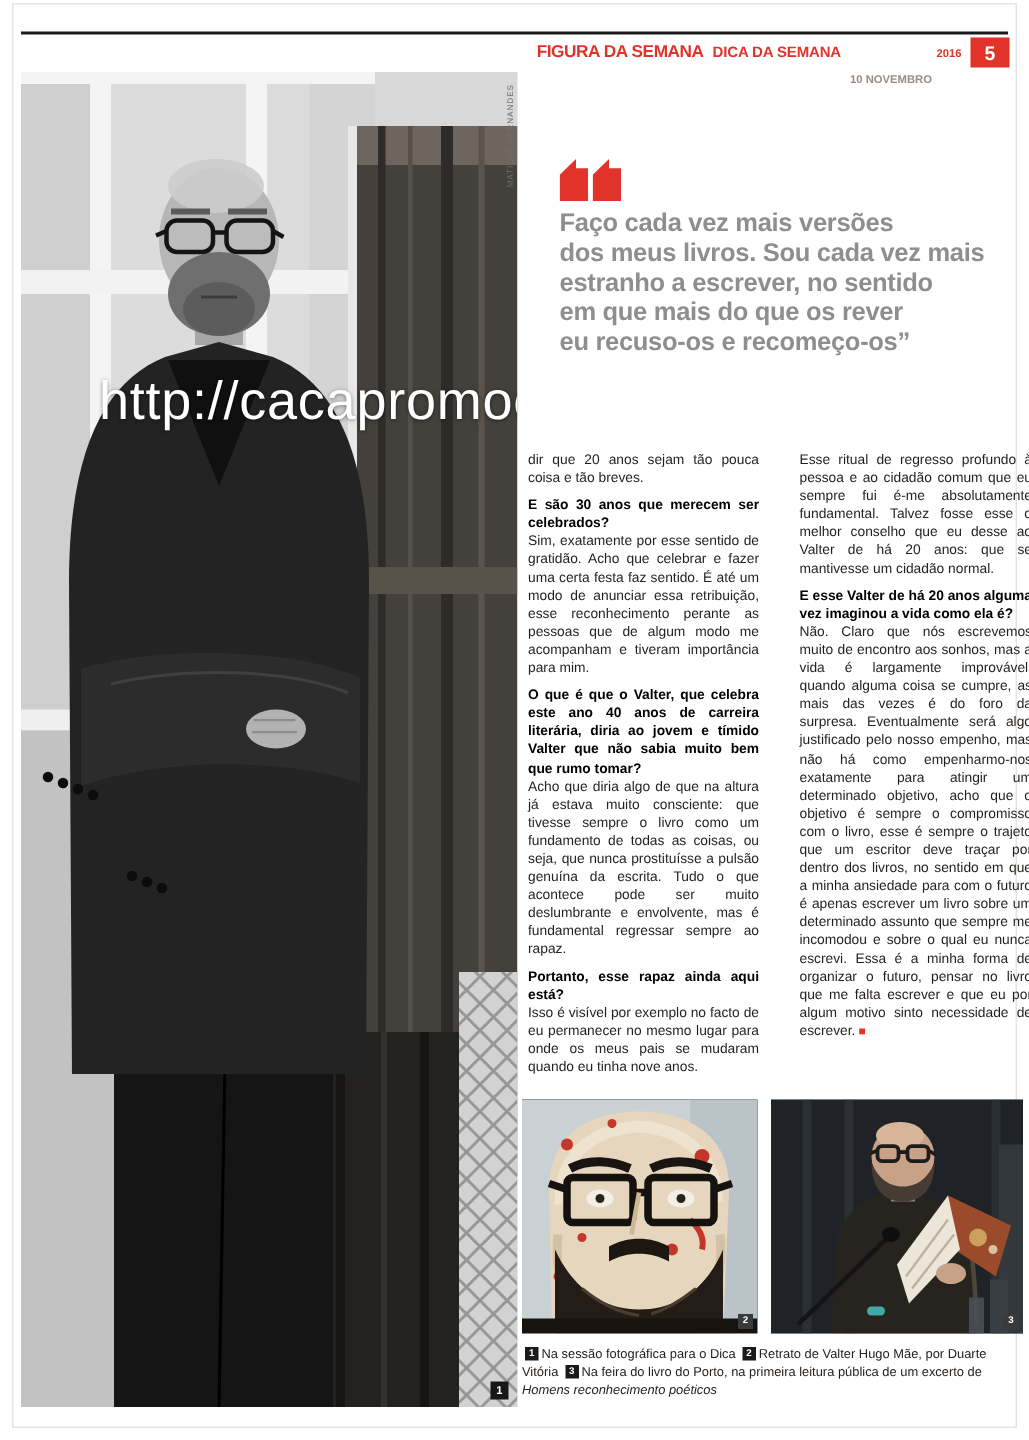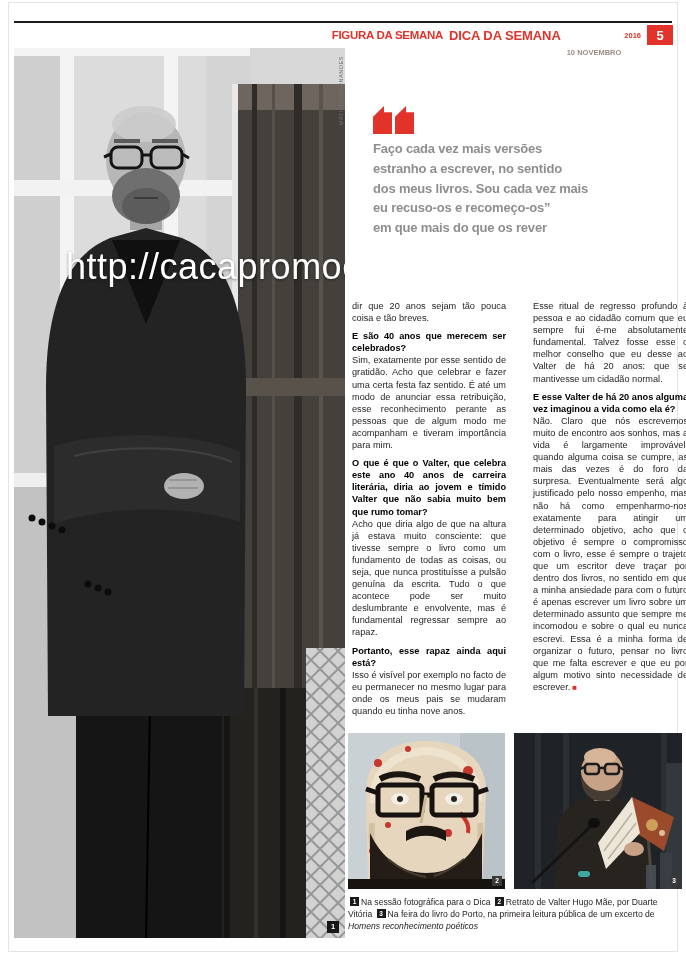--- a/index.html
+++ b/index.html
@@ -4,39 +4,39 @@
 <style>
   html,body{margin:0;padding:0;background:#ffffff;}
   #page{position:relative;width:686px;height:960px;background:#fff;overflow:hidden;
         font-family:"Liberation Sans",sans-serif;}
   .page-border{position:absolute;left:8px;top:2px;width:668px;height:948px;
         border:1px solid #e6e4e1;pointer-events:none;}
   
   .header-rule{position:absolute;left:14px;top:21px;width:658px;height:2px;background:#1c1c1c;}
   .header{position:absolute;top:25px;right:13px;height:20px;display:flex;align-items:center;gap:6px;}
   .h-section{color:#e2332a;font-weight:bold;font-size:11.5px;letter-spacing:-0.3px;}
-  .h-sub{color:#e2332a;font-weight:bold;font-size:13px;letter-spacing:-0.1px;}
+  .h-sub{color:#e2332a;font-weight:bold;font-size:10px;letter-spacing:-0.1px;}
   .h-date{color:#9b8d86;font-weight:bold;font-size:7.5px;margin-top:35px;}
   .h-year{color:#e2332a;font-weight:bold;font-size:7.5px;margin-left:-3px;}
   .h-page{background:#e2332a;color:#fff;font-weight:bold;font-size:13px;width:26px;height:20px;
         display:flex;align-items:center;justify-content:center;}
   
   .main-photo{position:absolute;left:14px;top:48px;width:331px;height:890px;background:#d8d8d8;overflow:hidden;}
   .main-photo svg{position:absolute;left:0;top:0;}
   .watermark{position:absolute;left:52px;top:198px;font-size:36px;color:#ffffff;white-space:nowrap;
         text-shadow:0 1px 3px rgba(0,0,0,.45);letter-spacing:0.5px;}
   .photo-credit{position:absolute;top:8px;right:1px;writing-mode:vertical-rl;transform:rotate(180deg);
         font-size:5.5px;color:#6f6f6f;letter-spacing:0.6px;}
   .badge{position:absolute;background:#171717;color:#fff;text-align:center;font-weight:bold;}
   #badge1{right:6px;bottom:5px;width:12px;height:12px;font-size:7.5px;line-height:12px;}
   
   .quote-icon{position:absolute;left:373px;top:106px;}
   .qmark{width:19px;height:28px;background:#e2332a;display:inline-block;margin-right:3px;
         clip-path:polygon(0 38%,58% 0,58% 22%,100% 22%,100% 100%,0 100%);}
-  .pull-quote{position:absolute;left:373px;top:139px;width:300px;font-size:13px;font-weight:bold;
+  .pull-quote{position:absolute;left:373px;top:139px;width:300px;font-size:17px;font-weight:bold;
         color:#8e8e8e;line-height:19.8px;letter-spacing:-0.2px;}
   
   .col{position:absolute;top:300px;font-size:9.2px;line-height:12.1px;text-align:justify;
         color:#221f1d;}
   #col1{left:352px;width:154px;}
   #col2{left:533px;width:155px;}
   .col p{margin:0;}
   .col p.q{font-weight:bold;color:#000;margin-top:6px;}
   .end-mark{color:#e2332a;font-size:8px;margin-left:2px;}
   
@@ -131,29 +131,29 @@
     <div class="photo-credit">MATILDE FERNANDES</div>
     <div class="watermark">http://cacapromoc</div>
     <div class="badge" id="badge1">1</div>
   </div>
 
   <div class="quote-icon">
     <span class="qmark"></span><span class="qmark"></span>
   </div>
   <div class="pull-quote">
     <div>Faço cada vez mais versões</div>
+    <div>dos meus livros. Sou cada vez mais</div>
     <div>estranho a escrever, no sentido</div>
-    <div>dos meus livros. Sou cada vez mais</div>
+    <div>em que mais do que os rever</div>
     <div>eu recuso-os e recomeço-os”</div>
-    <div>em que mais do que os rever</div>
   </div>
 
   <div class="col" id="col1">
     <p class="body">dir que 20 anos sejam tão pouca coisa e tão breves.</p>
-    <p class="q">E são 40 anos que merecem ser celebrados?</p>
+    <p class="q">E são 30 anos que merecem ser celebrados?</p>
     <p class="body">Sim, exatamente por esse sentido de gratidão. Acho que celebrar e fazer uma certa festa faz sentido. É até um modo de anunciar essa retribuição, esse reconhecimento perante as pessoas que de algum modo me acompanham e tiveram importância para mim.</p>
     <p class="q">O que é que o Valter, que celebra este ano 40 anos de carreira literária, diria ao jovem e tímido Valter que não sabia muito bem que rumo tomar?</p>
     <p class="body">Acho que diria algo de que na altura já estava muito consciente: que tivesse sempre o livro como um fundamento de todas as coisas, ou seja, que nunca prostituísse a pulsão genuína da escrita. Tudo o que acontece pode ser muito deslumbrante e envolvente, mas é fundamental regressar sempre ao rapaz.</p>
     <p class="q">Portanto, esse rapaz ainda aqui está?</p>
     <p class="body">Isso é visível por exemplo no facto de eu permanecer no mesmo lugar para onde os meus pais se mudaram quando eu tinha nove anos.</p>
   </div>
   <div class="col" id="col2">
     <p class="body">Esse ritual de regresso profundo à pessoa e ao cidadão comum que eu sempre fui é-me absolutamente fundamental. Talvez fosse esse o melhor conselho que eu desse ao Valter de há 20 anos: que se mantivesse um cidadão normal.</p>
     <p class="q">E esse Valter de há 20 anos alguma vez imaginou a vida como ela é?</p>
     <p class="body"><span>Não. Claro que nós escrevemos muito de encontro aos sonhos, mas a vida é largamente improvável, quando alguma coisa se cumpre, as mais das vezes é do foro da surpresa. Eventualmente será algo justificado pelo nosso empenho, mas não há como empenharmo-nos exatamente para atingir um determinado objetivo, acho que o objetivo é sempre o compromisso com o livro, esse é sempre o trajeto que um escritor deve traçar por dentro dos livros, no sentido em que a minha ansiedade para com o futuro é apenas escrever um livro sobre um determinado assunto que sempre me incomodou e sobre o qual eu nunca escrevi. Essa é a minha forma de organizar o futuro, pensar no livro que me falta escrever e que eu por algum motivo sinto necessidade de escrever.</span><span class="end-mark">■</span></p>

